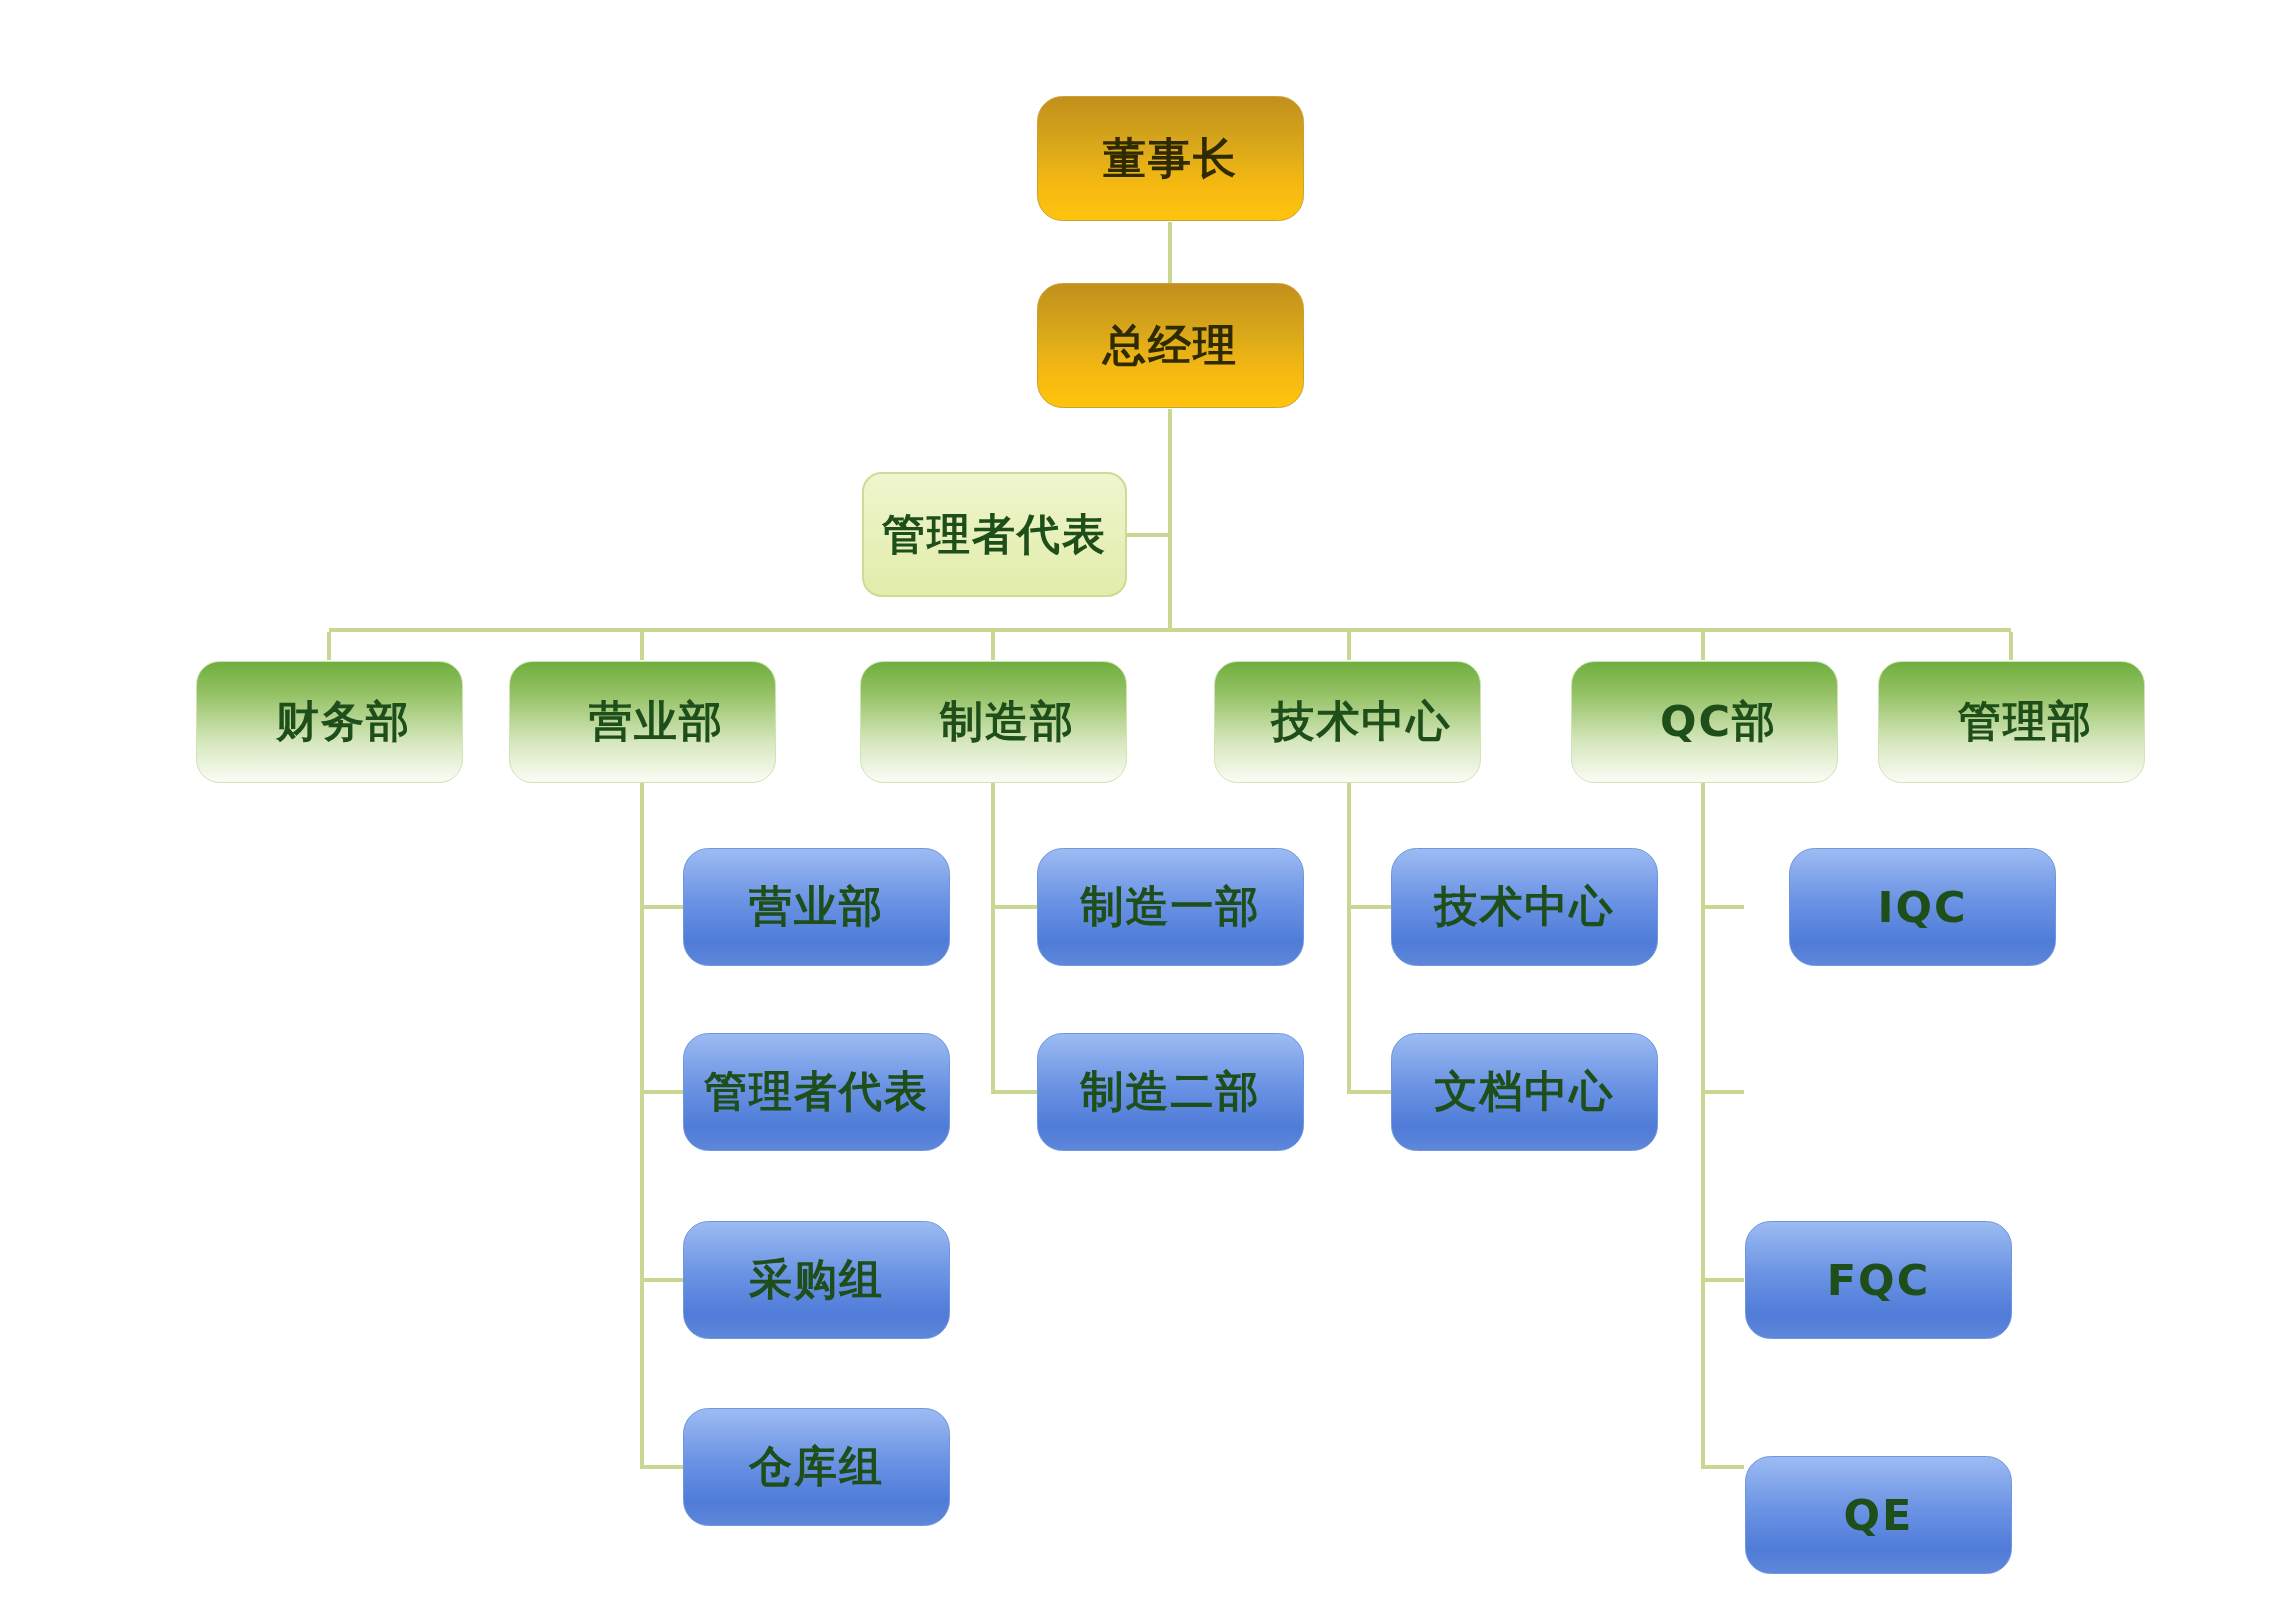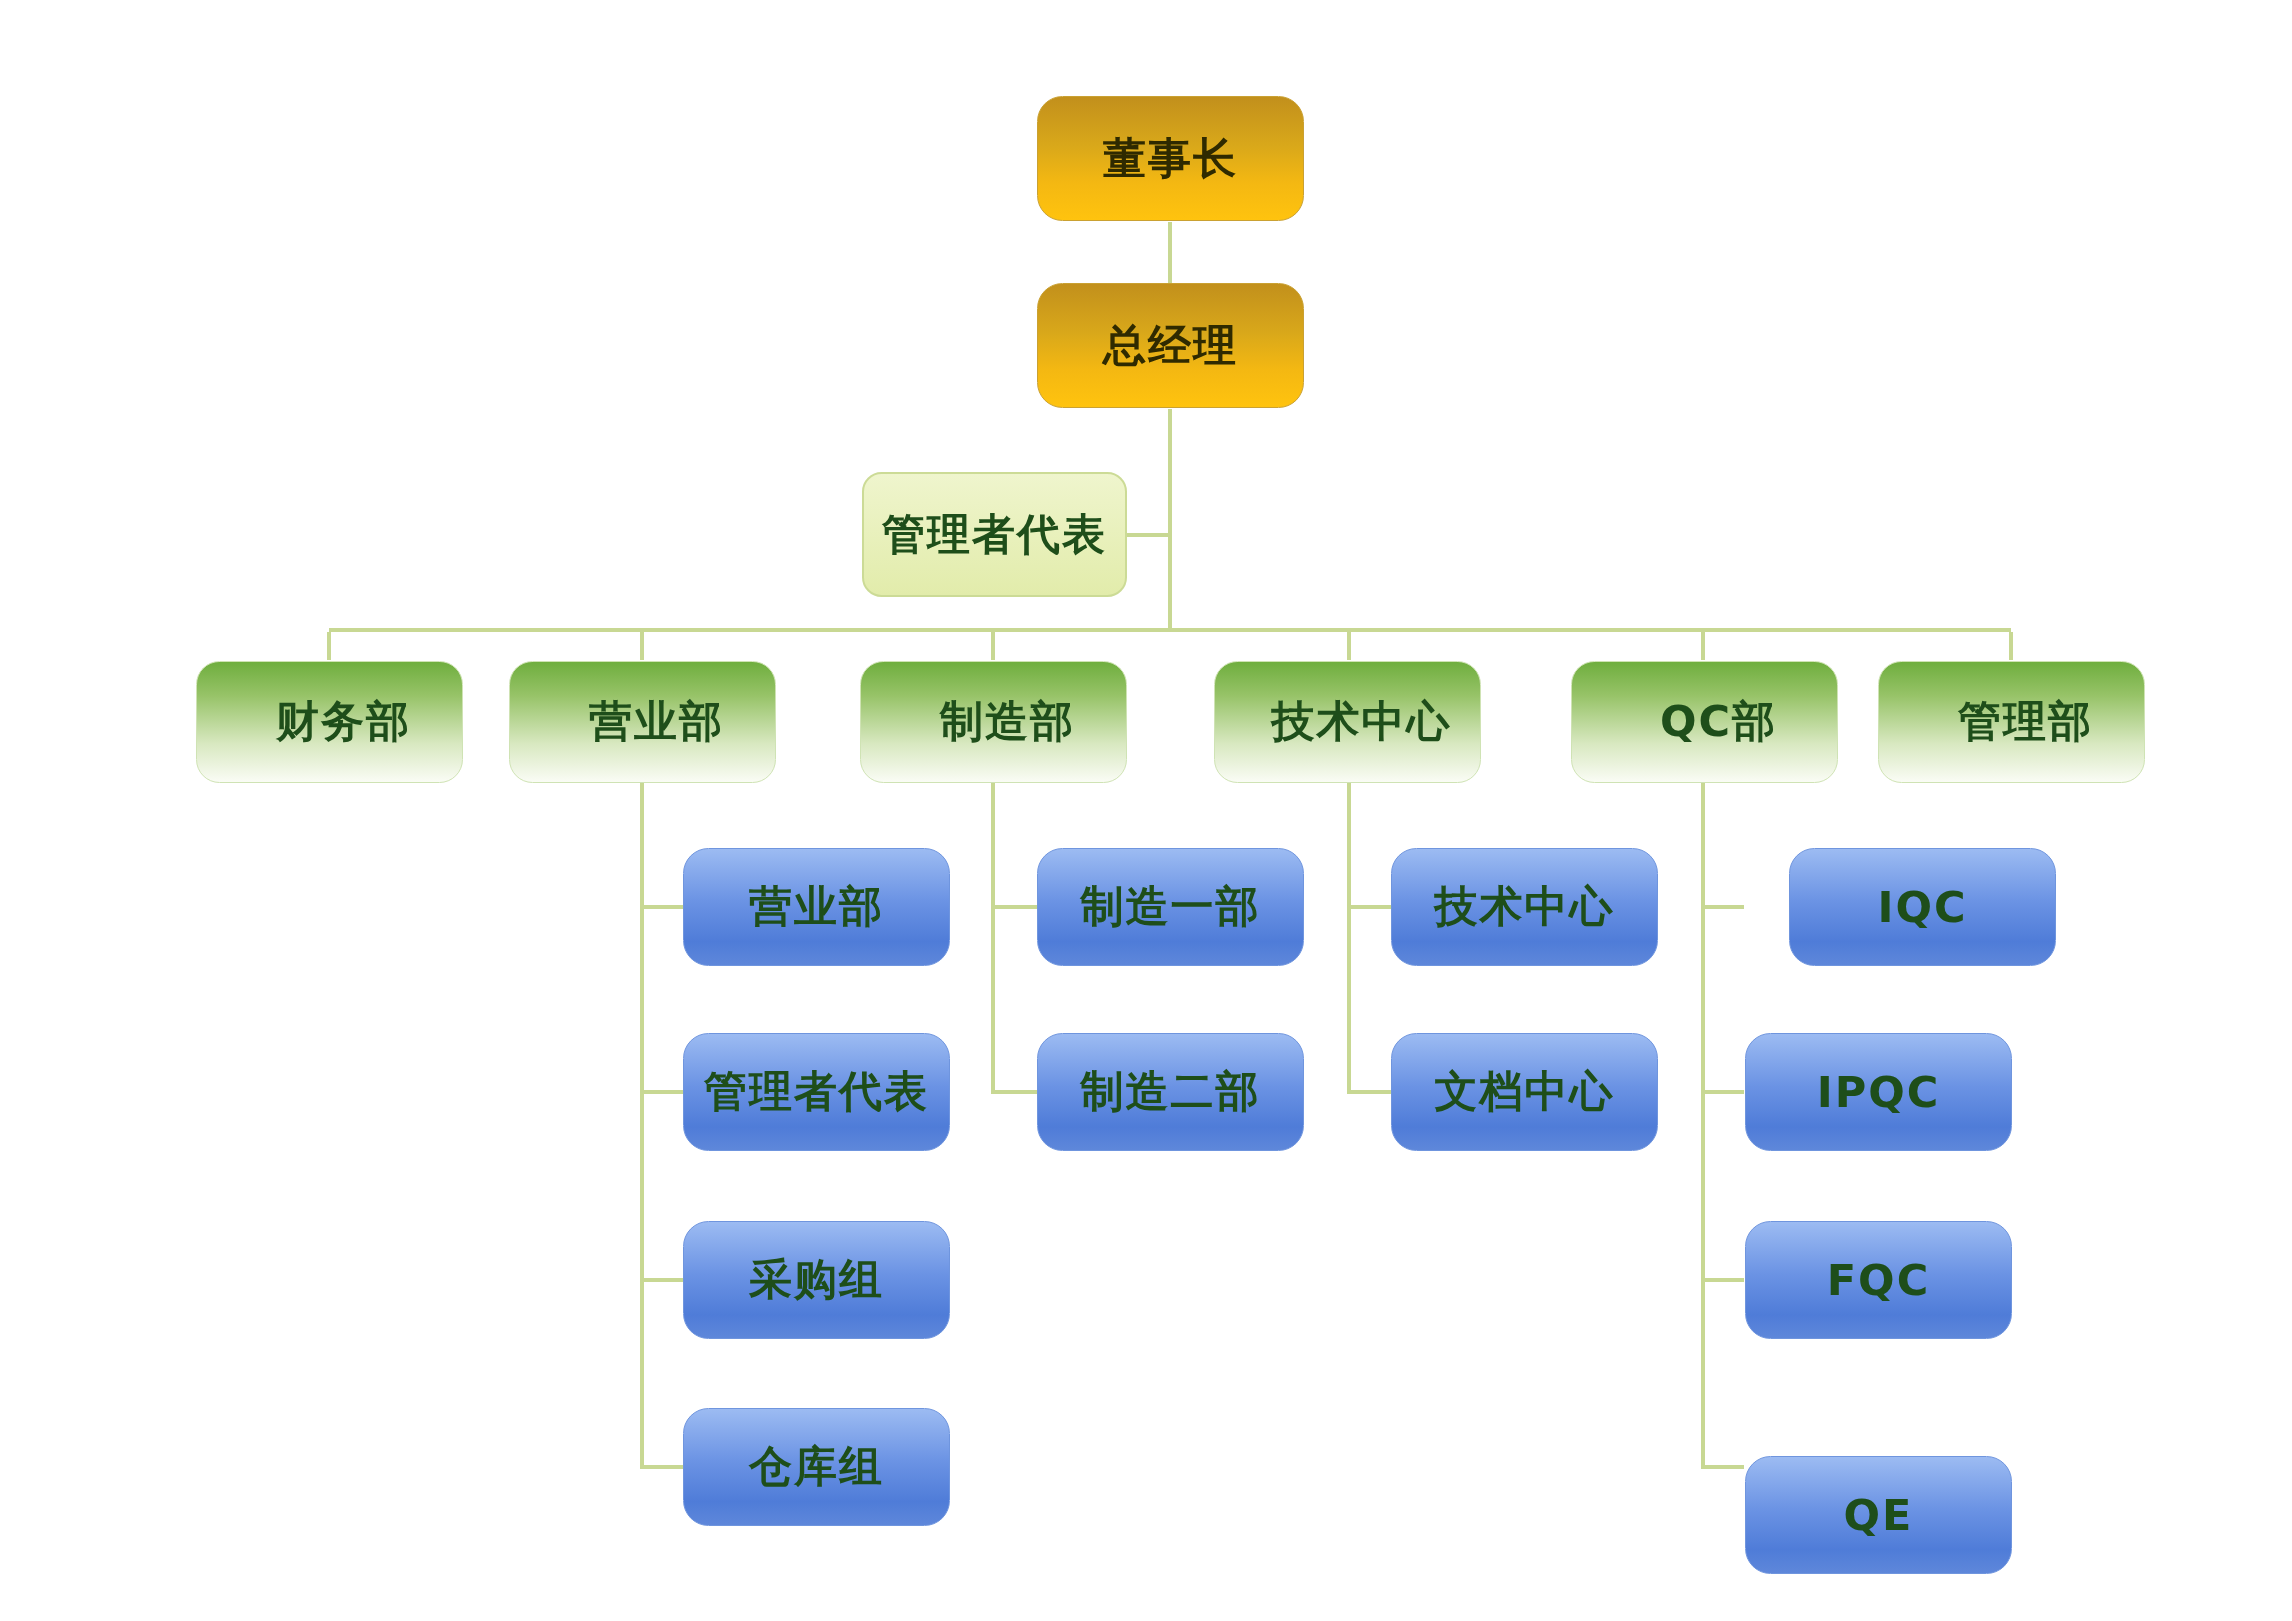--- a/index.html
+++ b/index.html
@@ -158,23 +158,20 @@
   <div class="node blue" style="left:1391px; top:848px;">
     <span>技术中心</span>
   </div>
   <div class="node blue" style="left:1391px; top:1033px;">
     <span>文档中心</span>
   </div>
 
   <div class="node blue" style="left:1745px; top:848px;margin-left:44px;">
     <span>IQC</span>
   </div>
-  <div class="node blue" style="left:1745px; top:1033px;">
-    <span>IPQC</span>
-  </div>
   <div class="node blue" style="left:1745px; top:1221px;">
     <span>FQC</span>
   </div>
   <div class="node blue" style="left:1745px; top:1408px;margin-top:48px;">
     <span>QE</span>
   </div>
 
 </div>
 
 

